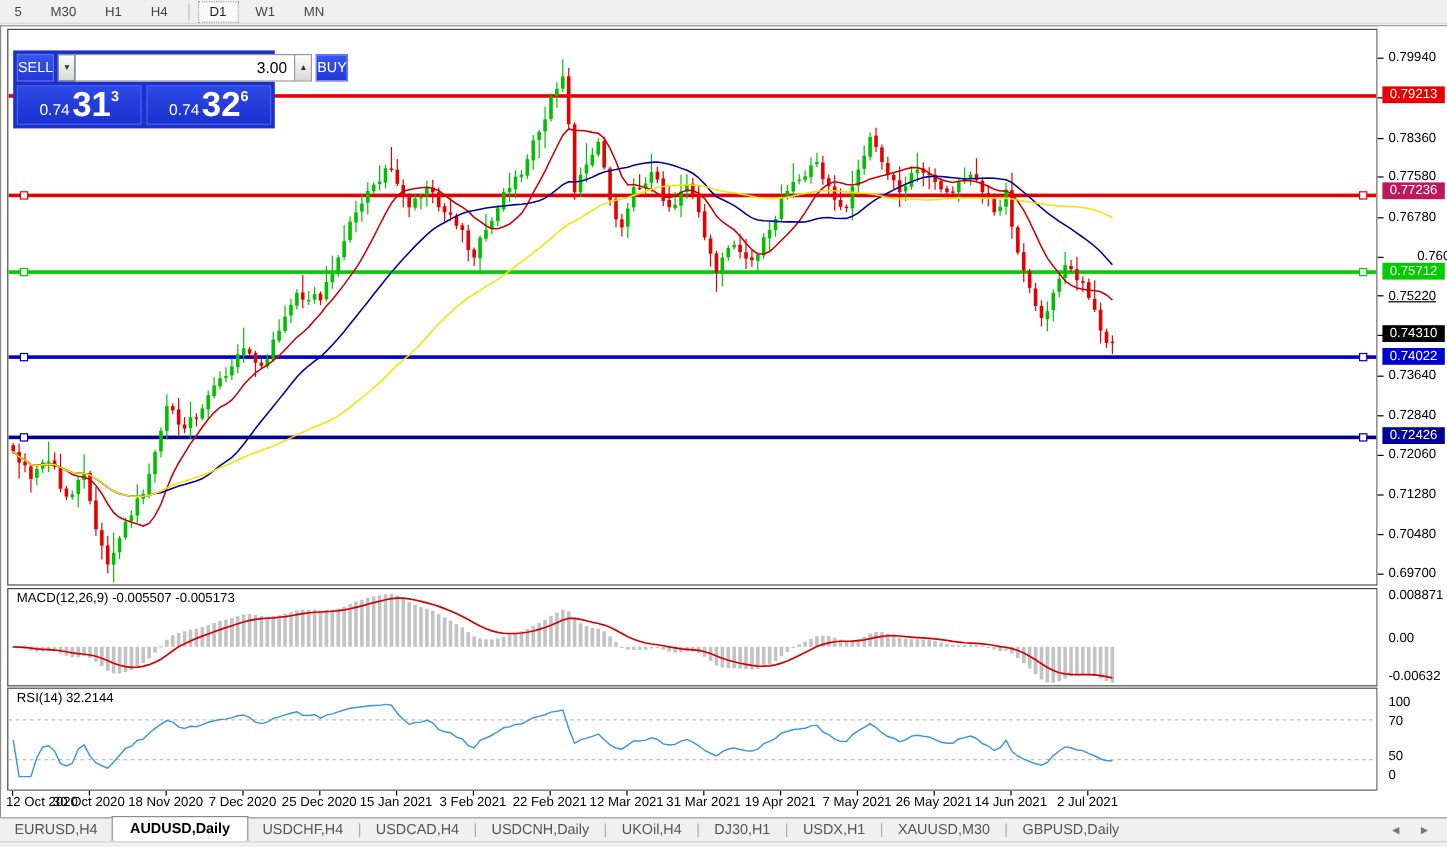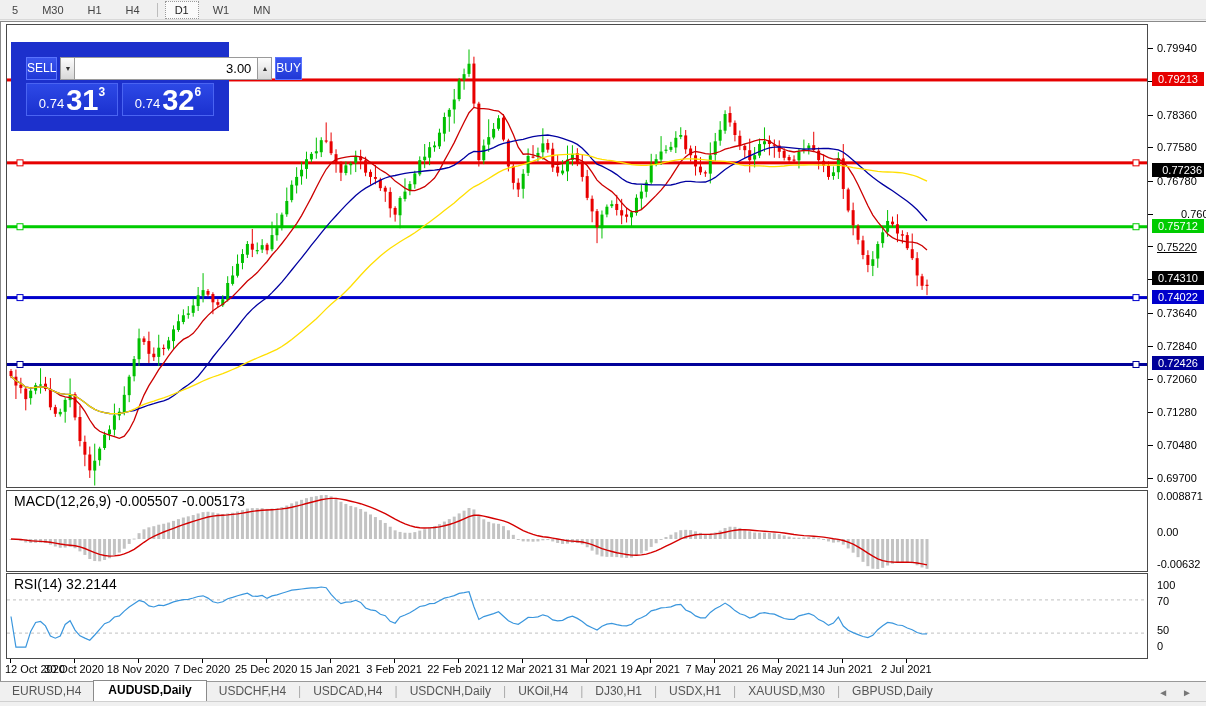--- a/index.html
+++ b/index.html
@@ -34,25 +34,25 @@
   
   #date-strip { position:absolute; left:0; top:637px; width:1206px; height:22px; background:#fff; }
   .date-label { position:absolute; top:4px; font-size:11px; color:#000; white-space:nowrap; }
   .date-tick { position:absolute; top:0; width:1px; height:4px; background:#000; }
 
   
   #chart-title { position:absolute; left:14px; top:6px; font-size:12px; color:#000; z-index:6; }
   #chart-title .tri { font-size:9px; margin-right:4px; }
   #chart-title b { font-weight:bold; }
 
-  .ind-label { position:absolute; left:7px; top:2px; font-size:14px; color:#000; z-index:5; }
+  .ind-label { position:absolute; left:7px; top:2px; font-size:11px; color:#000; z-index:5; }
 
   
   #trade-panel { position:absolute; left:10px; top:20px; width:218px; z-index:7;
-    background:#1c30cc; padding:15px; }
+    background:#1c30cc; padding:3px; }
   #trade-row1 { display:flex; align-items:stretch; height:23px; }
   .trade-btn { width:62px; color:#fff; font-size:12px; text-align:center; line-height:21px;
     background:linear-gradient(#3a55ee,#2038d6); border:1px solid #5a74ff; cursor:pointer; }
   #vol-group { flex:1; display:flex; margin:0 3px; }
   .spin-btn { width:15px; background:linear-gradient(#fdfdfd,#d8d8d8); border:1px solid #9a9a9a;
     font-size:7px; color:#333; text-align:center; line-height:21px; cursor:pointer; }
   #vol-input { flex:1; border:1px solid #9a9a9a; border-left:none; border-right:none;
     font-size:13px; text-align:right; padding-right:6px; font-family:"Liberation Sans",sans-serif; }
   #trade-row2 { display:flex; margin-top:3px; }
   .price-box { flex:1; height:33px; background:linear-gradient(#2d49e6,#1b31cf); border:1px solid #4a64f2;
@@ -743,21 +743,21 @@
       <div class="axis-label" style="top: 324.136px;">0.72840</div>
       <div class="axis-tick" style="top: 356.837px;"></div>
       <div class="axis-label" style="top: 356.837px;">0.72060</div>
       <div class="axis-tick" style="top: 389.537px;"></div>
       <div class="axis-label" style="top: 389.537px;">0.71280</div>
       <div class="axis-tick" style="top: 423.076px;"></div>
       <div class="axis-label" style="top: 423.076px;">0.70480</div>
       <div class="axis-tick" style="top: 455.777px;"></div>
       <div class="axis-label" style="top: 455.777px;">0.69700</div>
       <div class="axis-badge" style="top: 56.9559px; background: rgb(230, 0, 0);">0.79213</div>
-      <div class="axis-badge" style="top: 148px; background: #000000; text-align: right;">0.77236</div>
+      <div class="axis-badge" style="top: 137px; background: #be185d;">0.77236</div>
       <div class="axis-badge" style="top: 203.731px; background: rgb(0, 204, 0);">0.75712</div>
       <div class="axis-badge" style="top: 274.582px; background: rgb(0, 0, 204);">0.74022</div>
       <div class="axis-badge" style="top: 341.493px; background: rgb(0, 0, 153);">0.72426</div>
       <div class="axis-badge" style="top: 255.508px; background: rgb(0, 0, 0);">0.74310</div>
       <div class="axis-label" style="top: 474px;">0.008871</div>
       <div class="axis-label" style="top: 510px;">0.00</div>
       <div class="axis-label" style="top: 542px;">-0.00632</div>
       <div class="axis-label" style="top: 562.84px;">100</div>
       <div class="axis-label" style="top: 578.9px;">70</div>
       <div class="axis-label" style="top: 608.1px;">50</div>

